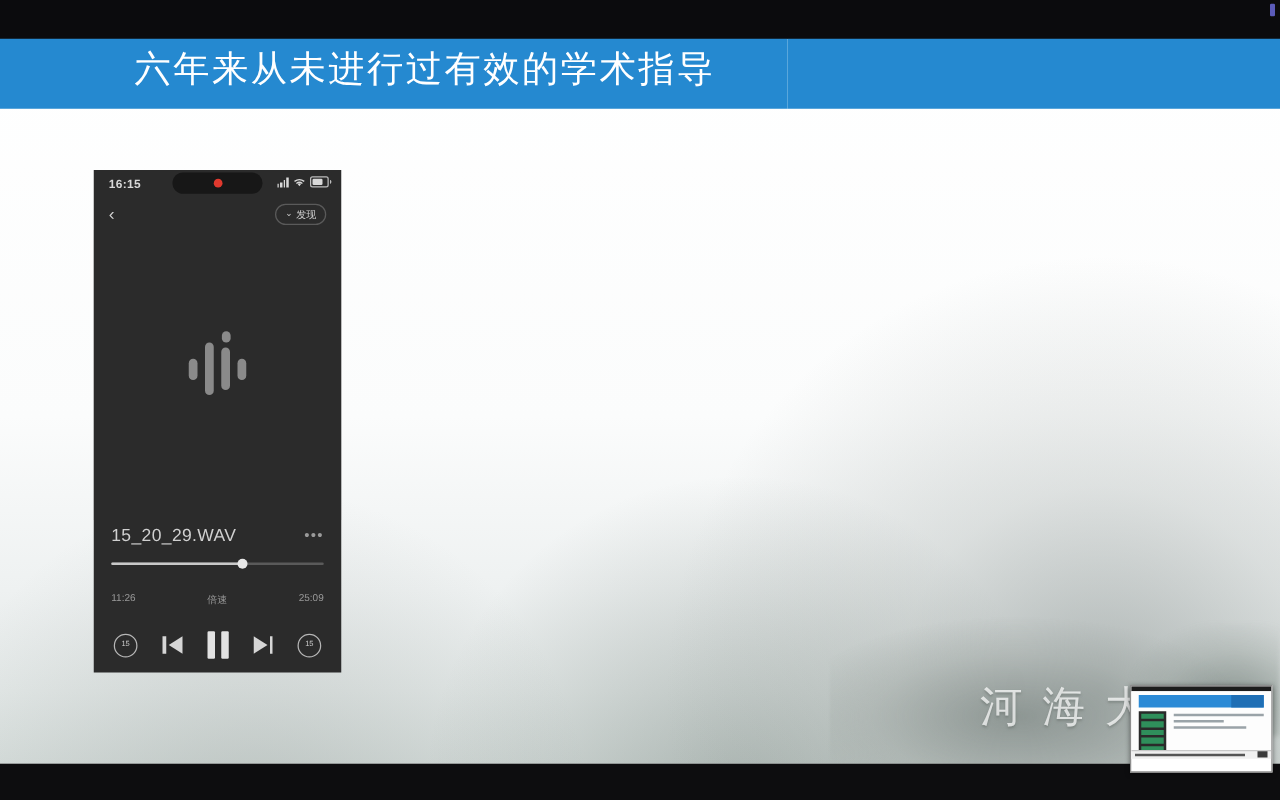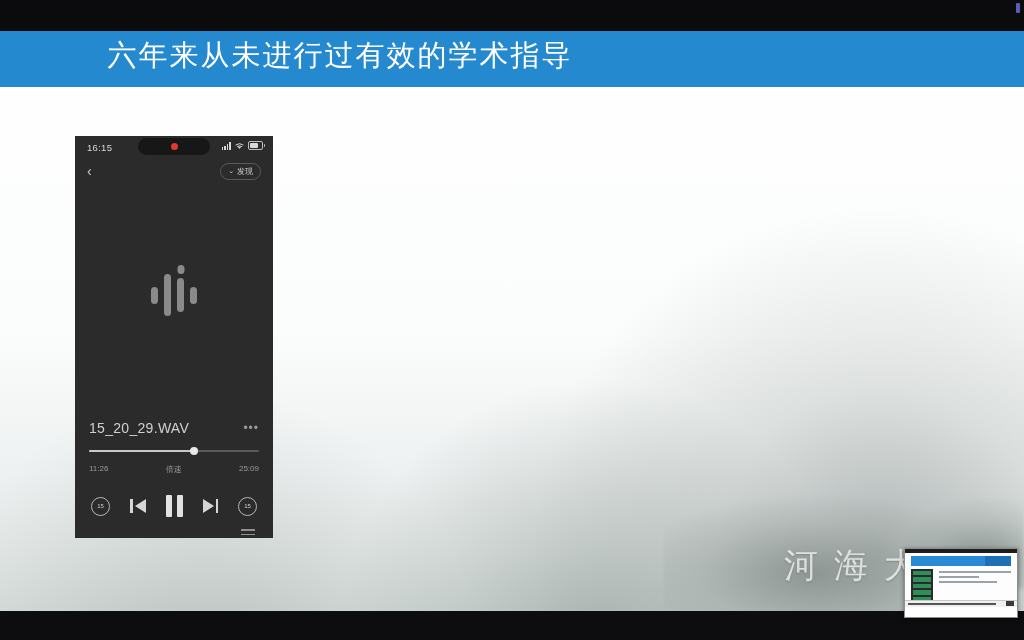--- a/index.html
+++ b/index.html
@@ -44,21 +44,21 @@
   .logo-text{display:flex;flex-direction:column;align-items:center;line-height:1;}
   .logo-cn{font-size:27px;color:#1f72b8;letter-spacing:3px;
            font-family:"Liberation Serif","DejaVu Serif",serif;}
   .logo-en{font-size:11px;color:#4c8fc4;letter-spacing:2.1px;margin-top:4px;font-weight:bold;}
   .header-tail{flex:1;background:#2589d0;}
 
   
   .phone{position:absolute;left:75px;top:136px;width:198px;height:402px;background:#2b2b2b;
          overflow:hidden;z-index:12;}
   .ph-status{height:22px;display:flex;align-items:center;padding:0 12px;color:#d8d8d8;font-size:9.5px;position:relative;}
-  .ph-time{font-weight:normal;letter-spacing:.3px;}
+  .ph-time{font-weight:bold;letter-spacing:.3px;}
   .notch{position:absolute;left:50%;transform:translateX(-50%);top:2px;width:72px;height:17px;
          background:#171717;border-radius:10px;display:flex;align-items:center;justify-content:center;}
   .rec-dot{width:7px;height:7px;border-radius:50%;background:#e0392e;}
   .ph-stat-right{position:absolute;right:10px;top:5px;display:flex;align-items:flex-end;gap:3px;}
   .sig{display:flex;align-items:flex-end;gap:1px;height:8px;}
   .sig i{display:block;width:1.6px;background:#d8d8d8;}
   .sig i:nth-child(1){height:3px;}.sig i:nth-child(2){height:4.5px;}
   .sig i:nth-child(3){height:6px;}.sig i:nth-child(4){height:8px;}
   .batt{width:13px;height:7px;border:1px solid #bdbdbd;border-radius:2px;position:relative;}
   .batt::after{content:"";position:absolute;left:1px;top:1px;bottom:1px;width:8px;background:#d8d8d8;border-radius:1px;}
@@ -81,21 +81,21 @@
   .wave-mid{position:relative;}
 
   .ph-filerow{display:flex;align-items:center;justify-content:space-between;padding:0 14px;height:24px;}
   .ph-filename{color:#d0d0d0;font-size:14px;letter-spacing:.3px;}
   .ph-more{color:#9a9a9a;font-size:12px;letter-spacing:1px;line-height:1;}
 
   .ph-slider{padding:10px 14px 0;}
   .track{height:2px;background:#5a5a5a;border-radius:2px;position:relative;}
   .track-fill{position:absolute;left:0;top:0;height:2px;width:62%;background:#c9c9c9;border-radius:2px;}
   .knob{position:absolute;left:62%;top:-3px;width:8px;height:8px;border-radius:50%;background:#e8e8e8;transform:translateX(-50%);}
-  .ph-times{display:flex;justify-content:space-between;padding:12px 14px 0;color:#9a9a9a;font-size:8px;}
+  .ph-times{display:flex;justify-content:space-between;padding:22px 14px 0;color:#9a9a9a;font-size:8px;}
   .ph-speed{color:#9a9a9a;font-size:8px;}
 
   .ph-controls{display:flex;align-items:center;justify-content:space-between;padding:20px 16px 0;}
   .ctl{color:#cfcfcf;display:flex;align-items:center;justify-content:center;}
   .ctl-sm{width:17px;height:17px;border:1px solid #b6b6b6;border-radius:50%;font-size:6px;
           display:flex;align-items:center;justify-content:center;color:#cfcfcf;}
   .tri-l{width:0;height:0;border-top:7px solid transparent;border-bottom:7px solid transparent;border-right:11px solid #d6d6d6;}
   .tri-r{width:0;height:0;border-top:7px solid transparent;border-bottom:7px solid transparent;border-left:11px solid #d6d6d6;}
   .barline{width:2.5px;height:14px;background:#d6d6d6;}
   .pause{display:flex;gap:5px;}

